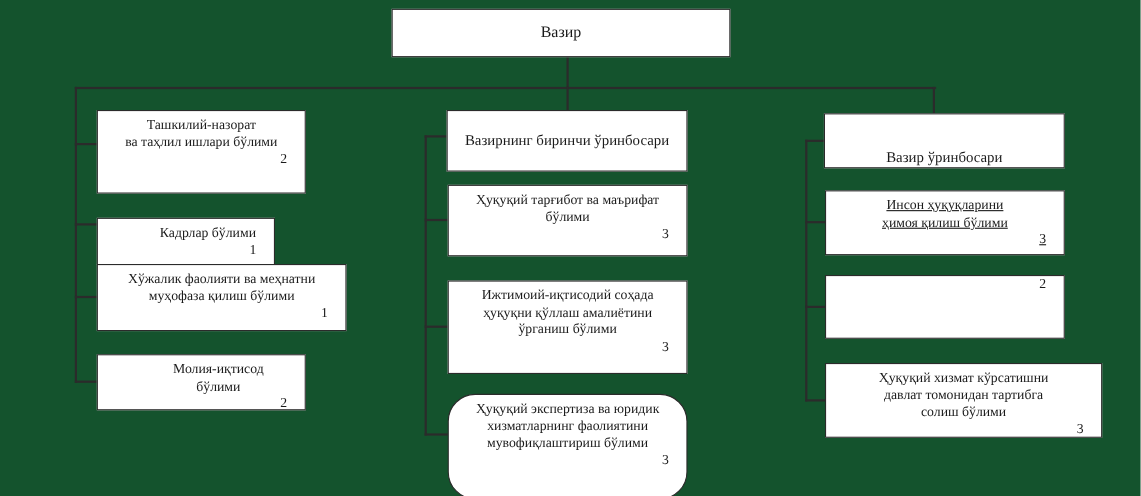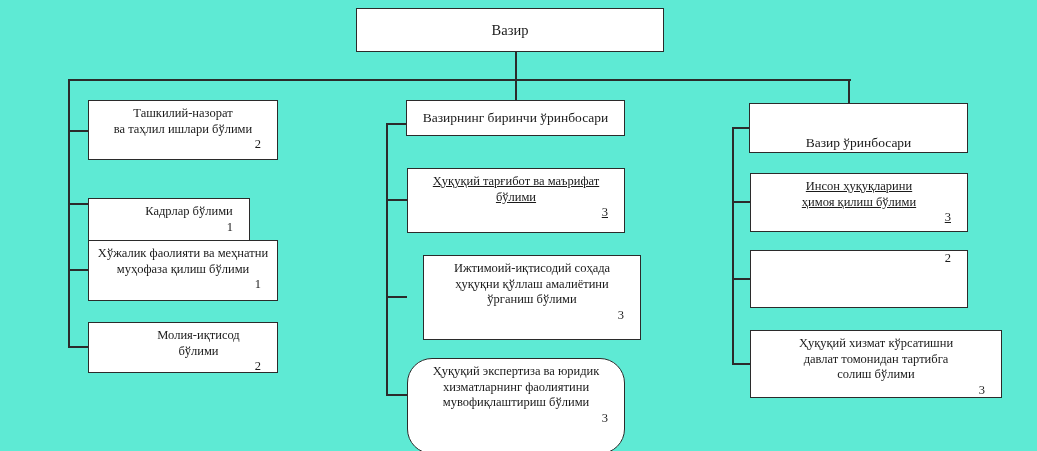--- a/index.html
+++ b/index.html
@@ -1,17 +1,17 @@
 <!DOCTYPE html>
 <html><head>
 <meta charset="utf-8">
 <style>
   html,body{margin:0;padding:0;background:#fff;}
   .canvas{
-    position:relative;width:1037px;height:451px;background:#5eead4;
+    position:relative;width:1037px;height:451px;background:#14532d;
     font-family:"Liberation Serif","DejaVu Serif",serif;color:#1a1a1a;
     overflow:hidden;
   }
   .box{
     position:absolute;border:1.5px solid #2b2b2b;background:#fff;
     box-sizing:border-box;display:flex;flex-direction:column;
     align-items:stretch;
   }
   .box-title{
     white-space:pre-line;text-align:center;line-height:1.25;
@@ -21,28 +21,28 @@
     text-align:right;padding-right:16px;font-size:12.5px;line-height:1.2;
   }
   .hdr{justify-content:center;}
   .hdr .box-title{padding:0 4px;font-size:13.5px;}
   .root-box{justify-content:center;}
   .root-box .box-title{font-size:14.5px;padding:0;}
   .line{position:absolute;background:#2b2b2b;}
   
   .root-box{left:356px;top:8px;width:308px;height:44px;}
   
-  .lb1{left:88px;top:100px;width:190px;height:60px;}
+  .lb1{left:88px;top:100px;width:190px;height:76px;}
   .lb2{left:88px;top:198px;width:162px;height:43px;padding-left:40px;}
-  .lb3{left:88px;top:240px;width:190px;height:61px;}
+  .lb3{left:88px;top:240px;width:227px;height:61px;}
   .lb4{left:88px;top:322px;width:190px;height:51px;padding-left:31px;}
   
-  .mh {left:406px;top:100px;width:219px;height:36px;}
-  .mc1{left:407px;top:168px;width:218px;height:65px;text-decoration:underline;}
-  .mc2{left:407px;top:255px;width:218px;height:85px;margin-left:16px;}
+  .mh {left:406px;top:100px;width:219px;height:56px;}
+  .mc1{left:407px;top:168px;width:218px;height:65px;}
+  .mc2{left:407px;top:255px;width:218px;height:85px;}
   .mc3{left:407px;top:358px;width:218px;height:96px;border-radius:25px;}
   
   .rh {left:749px;top:103px;width:219px;height:50px;justify-content:flex-end;}
   .rc1{left:750px;top:173px;width:218px;height:59px;text-decoration:underline;}
   .rc2{left:750px;top:250px;width:218px;height:58px;}
   .rc3{left:750px;top:330px;width:252px;height:68px;}
   
   .root-drop {left:515px;top:52px;width:2px;height:28px;}
   .main-h    {left:68px;top:79px;width:783px;height:2px;}
   .left-spine{left:68px;top:79px;width:2px;height:269px;}

